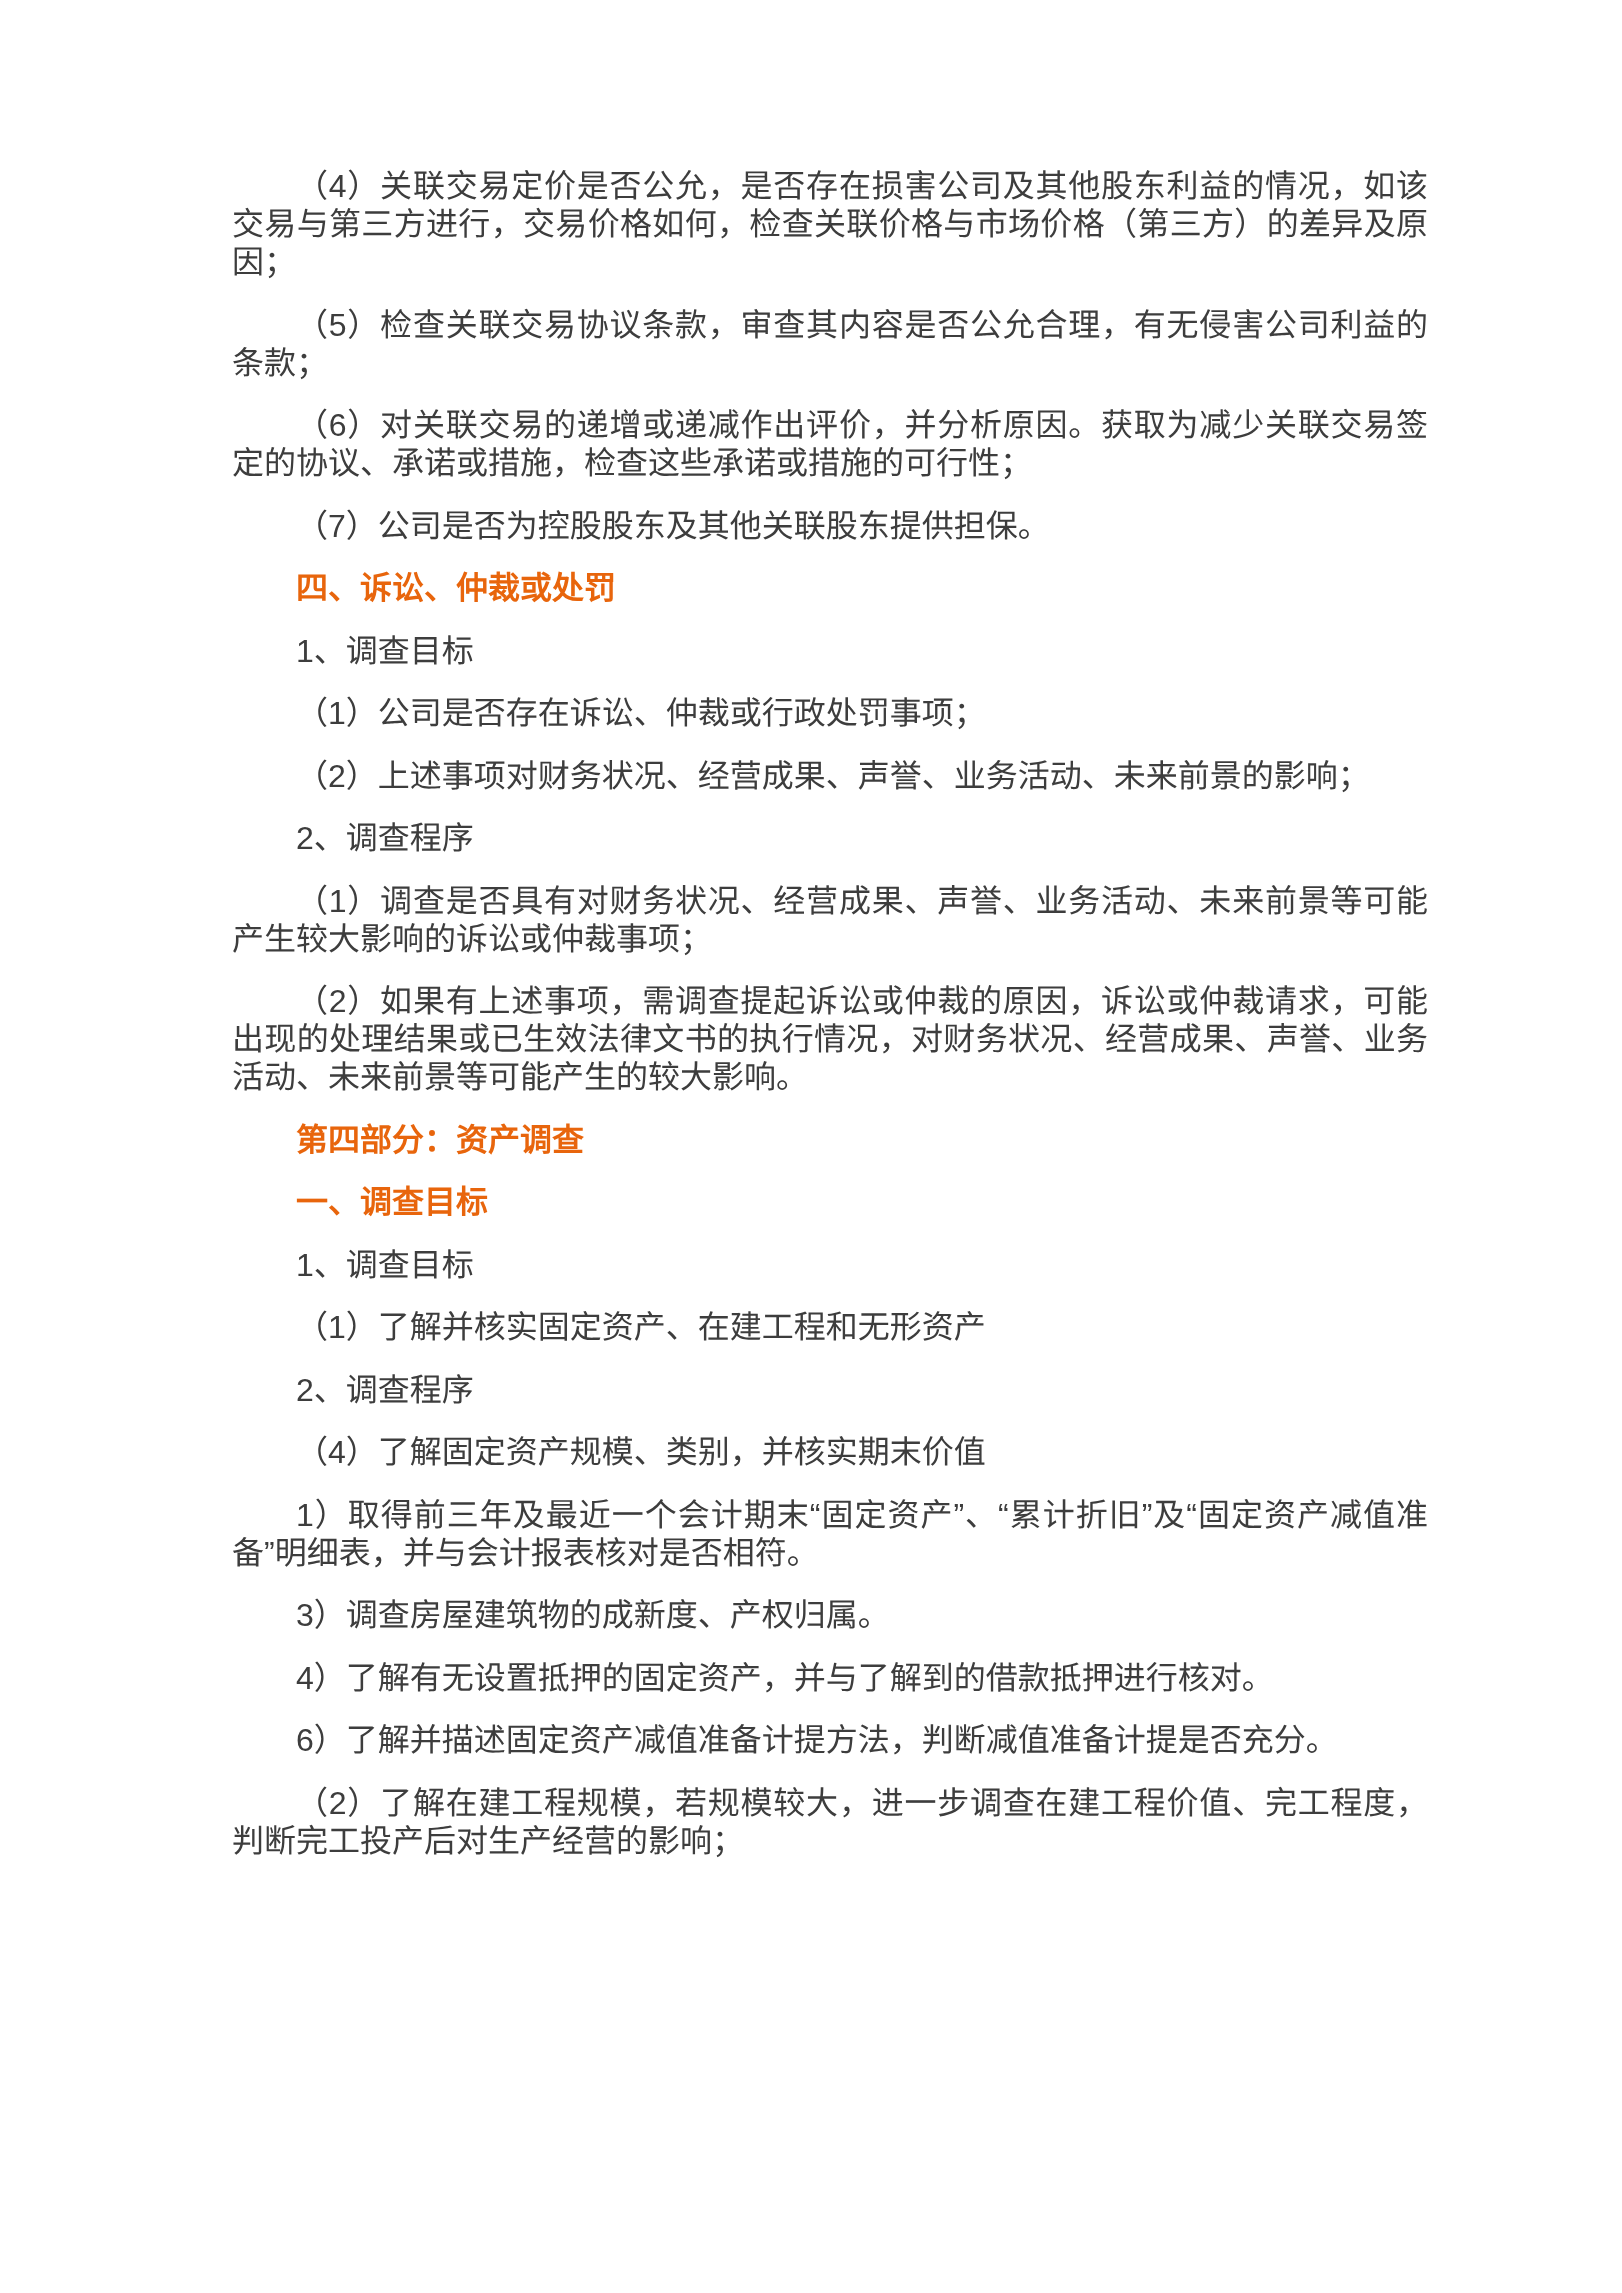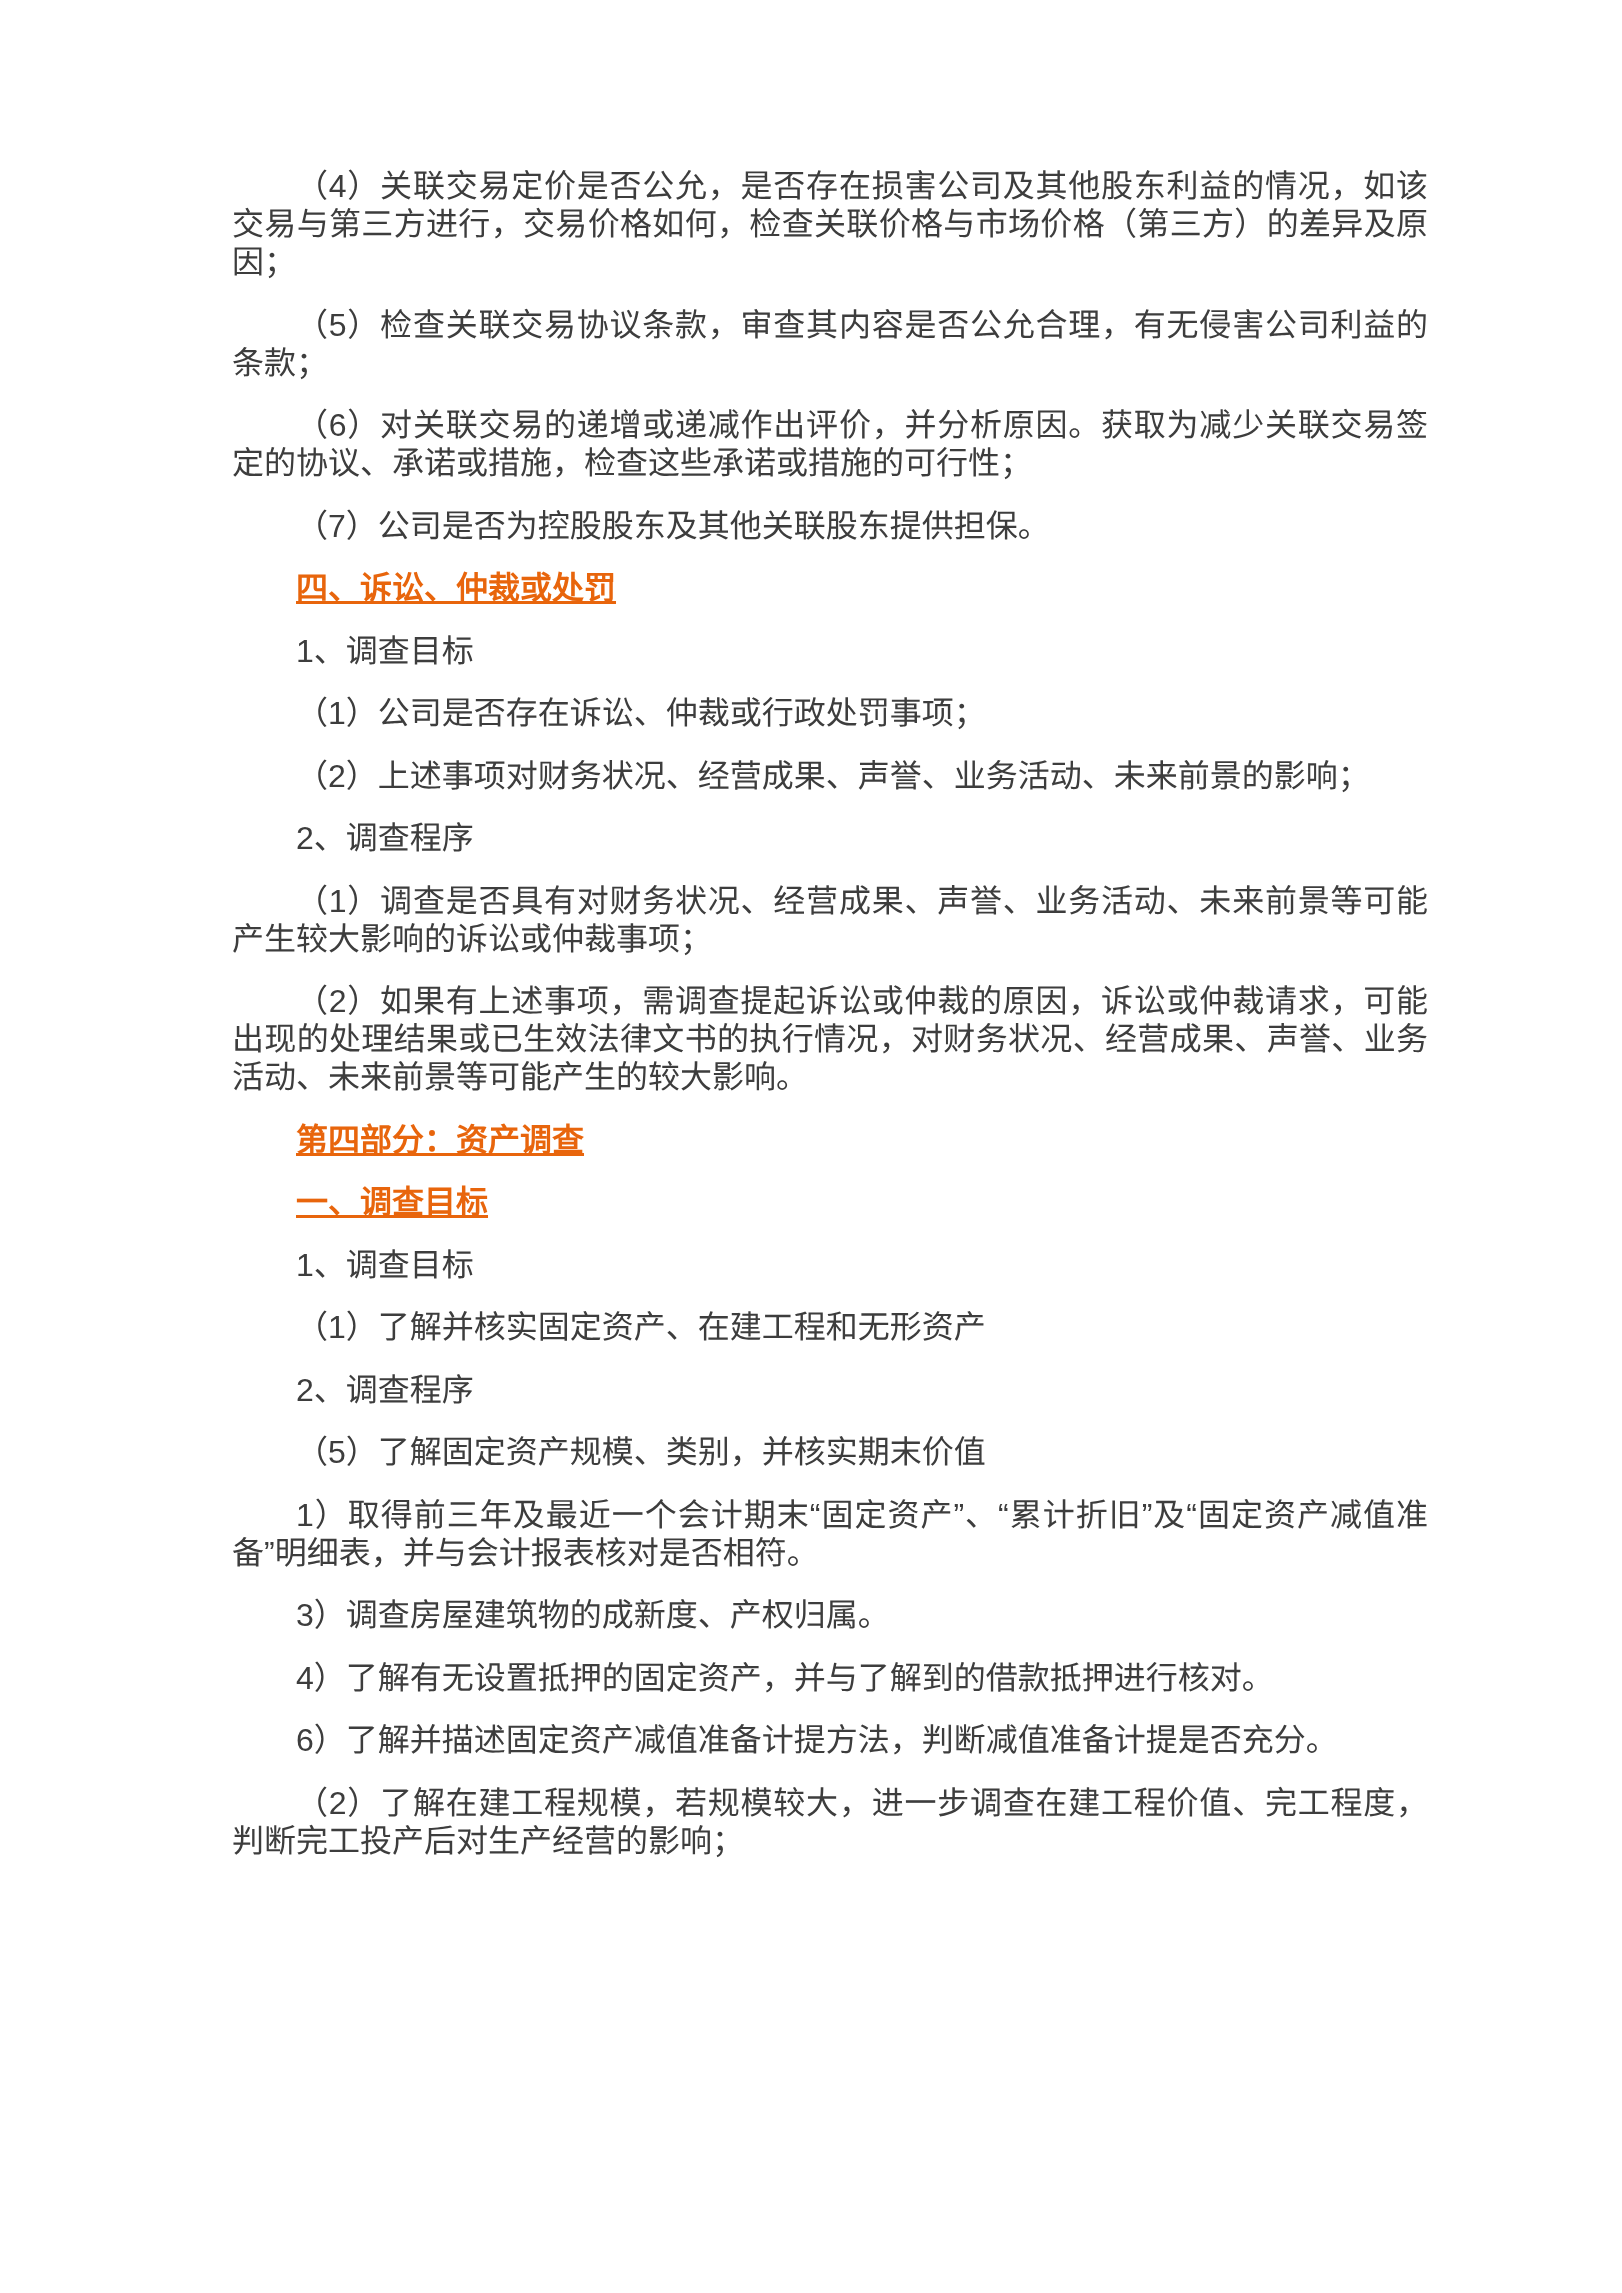--- a/index.html
+++ b/index.html
@@ -33,21 +33,20 @@
   .content p.paragraph {
     color: #3d3d3d;
     font-weight: 400;
     margin-top: 12px;
   }
   .content p.heading-1,
   .content p.heading-2 {
     color: #e8650c;
     font-weight: 700;
     text-align: left;
-    text-decoration: underline;
   }
 </style>
 </head>
 <body>
 
 <div class="page">
   <div class="content" id="doc-content">
       <p class="paragraph">（4）关联交易定价是否公允，是否存在损害公司及其他股东利益的情况，如该交易与第三方进行，交易价格如何，检查关联价格与市场价格（第三方）的差异及原因；</p>
       <p class="paragraph">（5）检查关联交易协议条款，审查其内容是否公允合理，有无侵害公司利益的条款；</p>
       <p class="paragraph">（6）对关联交易的递增或递减作出评价，并分析原因。获取为减少关联交易签定的协议、承诺或措施，检查这些承诺或措施的可行性；</p>
@@ -57,21 +56,21 @@
       <p class="paragraph">（1）公司是否存在诉讼、仲裁或行政处罚事项；</p>
       <p class="paragraph">（2）上述事项对财务状况、经营成果、声誉、业务活动、未来前景的影响；</p>
       <p class="paragraph">2、调查程序</p>
       <p class="paragraph">（1）调查是否具有对财务状况、经营成果、声誉、业务活动、未来前景等可能产生较大影响的诉讼或仲裁事项；</p>
       <p class="paragraph">（2）如果有上述事项，需调查提起诉讼或仲裁的原因，诉讼或仲裁请求，可能出现的处理结果或已生效法律文书的执行情况，对财务状况、经营成果、声誉、业务活动、未来前景等可能产生的较大影响。</p>
       <p class="heading-1">第四部分：资产调查</p>
       <p class="heading-2">一、调查目标</p>
       <p class="paragraph">1、调查目标</p>
       <p class="paragraph">（1）了解并核实固定资产、在建工程和无形资产</p>
       <p class="paragraph">2、调查程序</p>
-      <p class="paragraph">（5）了解固定资产规模、类别，并核实期末价值</p>
+      <p class="paragraph">（4）了解固定资产规模、类别，并核实期末价值</p>
       <p class="paragraph">1）取得前三年及最近一个会计期末“固定资产”、“累计折旧”及“固定资产减值准备”明细表，并与会计报表核对是否相符。</p>
       <p class="paragraph">3）调查房屋建筑物的成新度、产权归属。</p>
       <p class="paragraph">4）了解有无设置抵押的固定资产，并与了解到的借款抵押进行核对。</p>
       <p class="paragraph">6）了解并描述固定资产减值准备计提方法，判断减值准备计提是否充分。</p>
       <p class="paragraph">（2）了解在建工程规模，若规模较大，进一步调查在建工程价值、完工程度，判断完工投产后对生产经营的影响；</p>
     </div>
 </div>
 
 
 </body></html>

